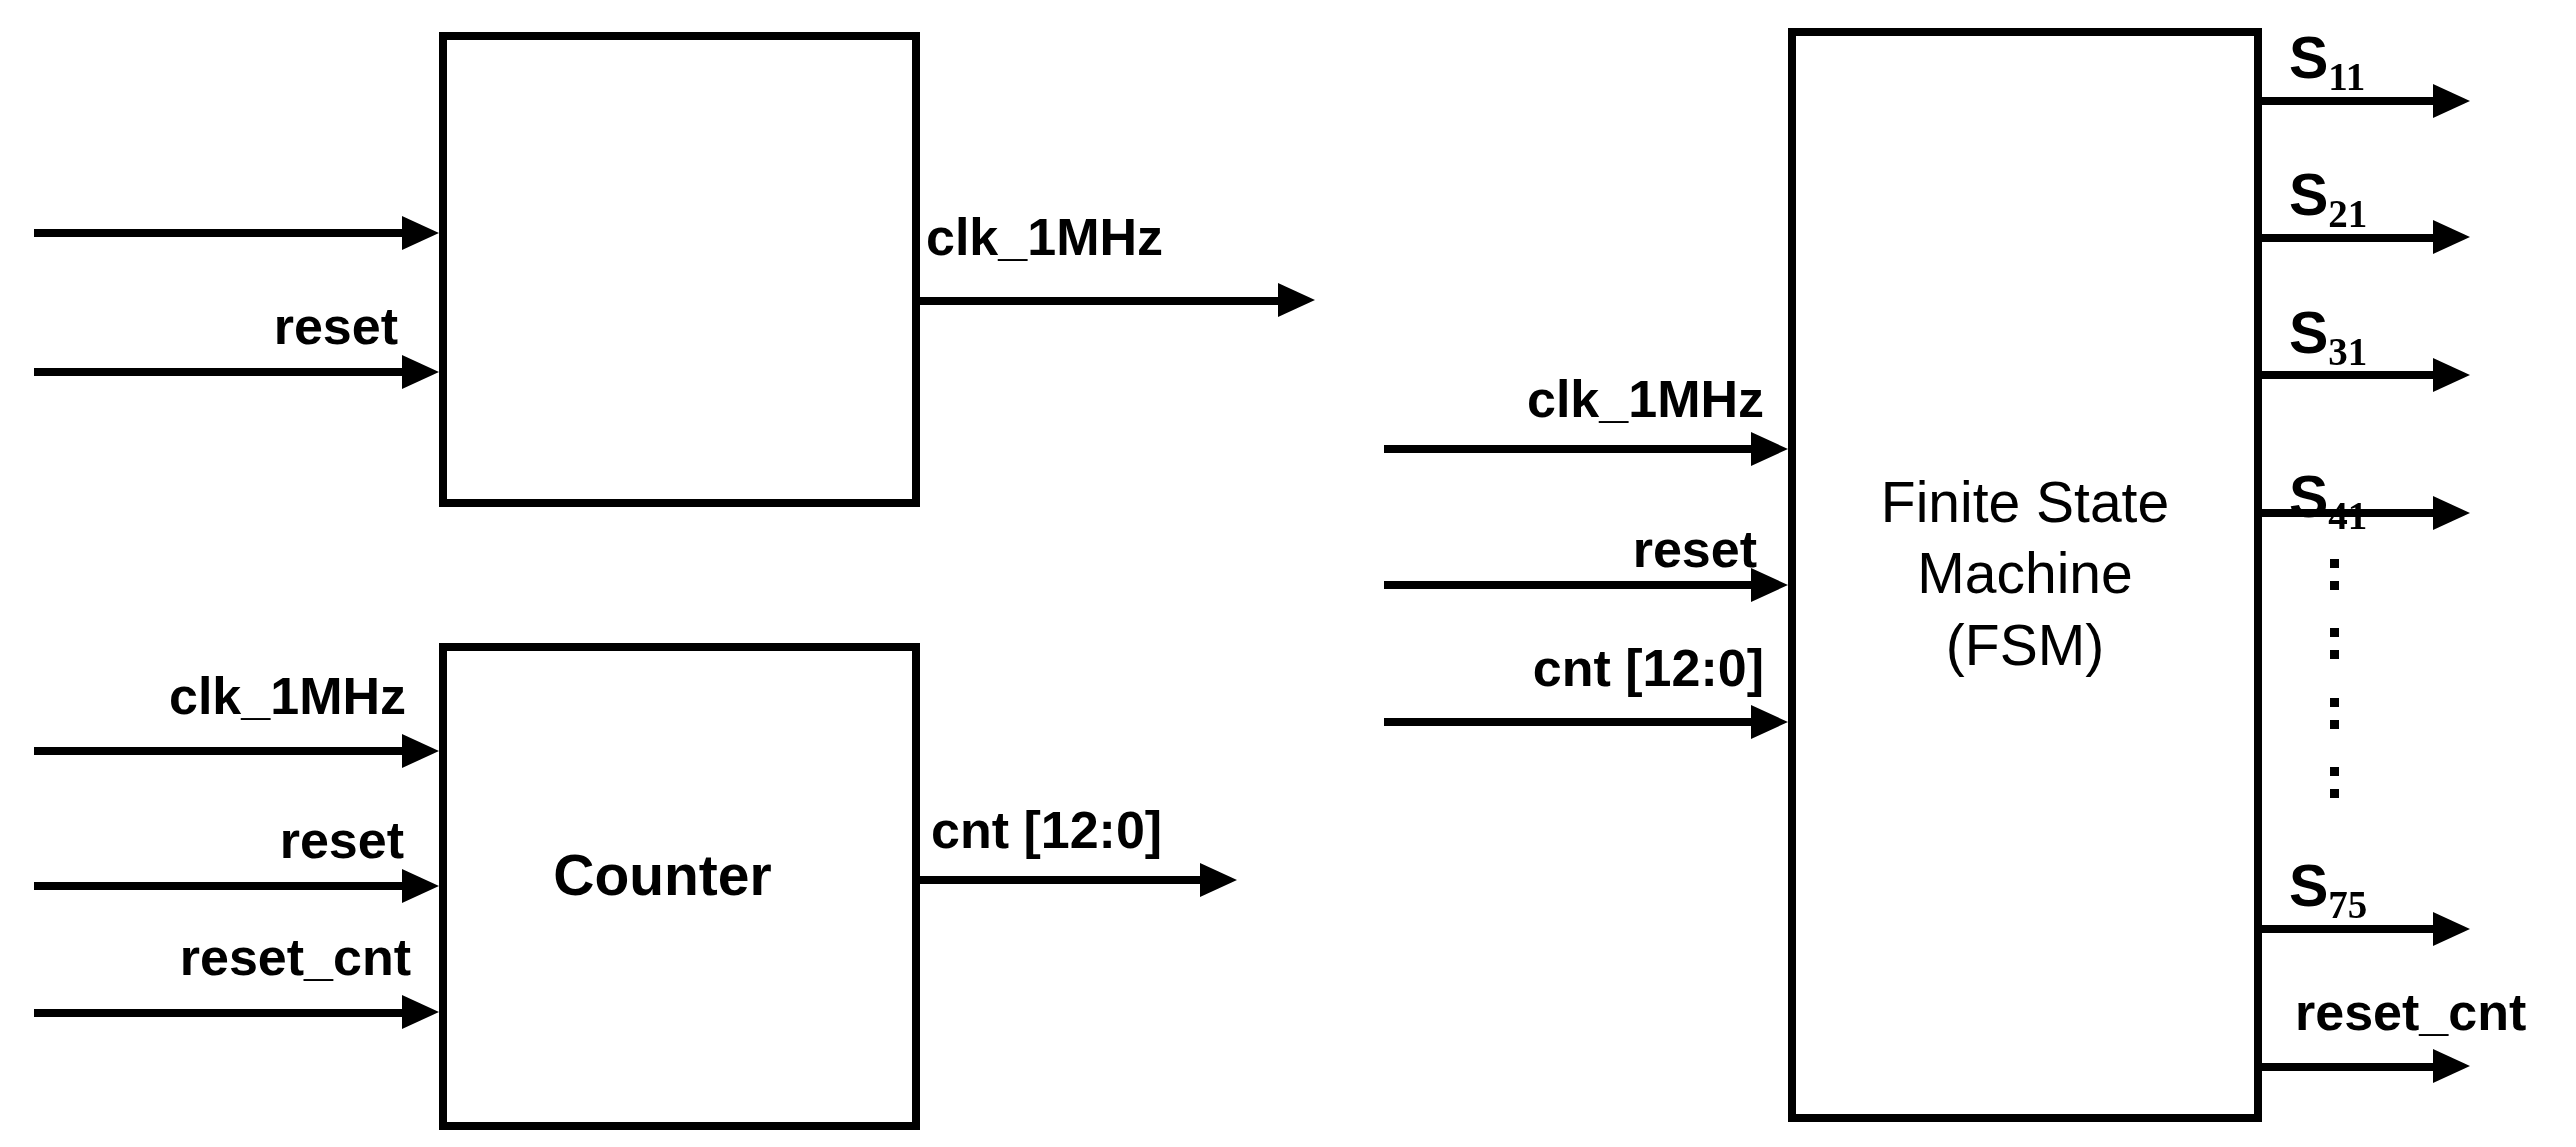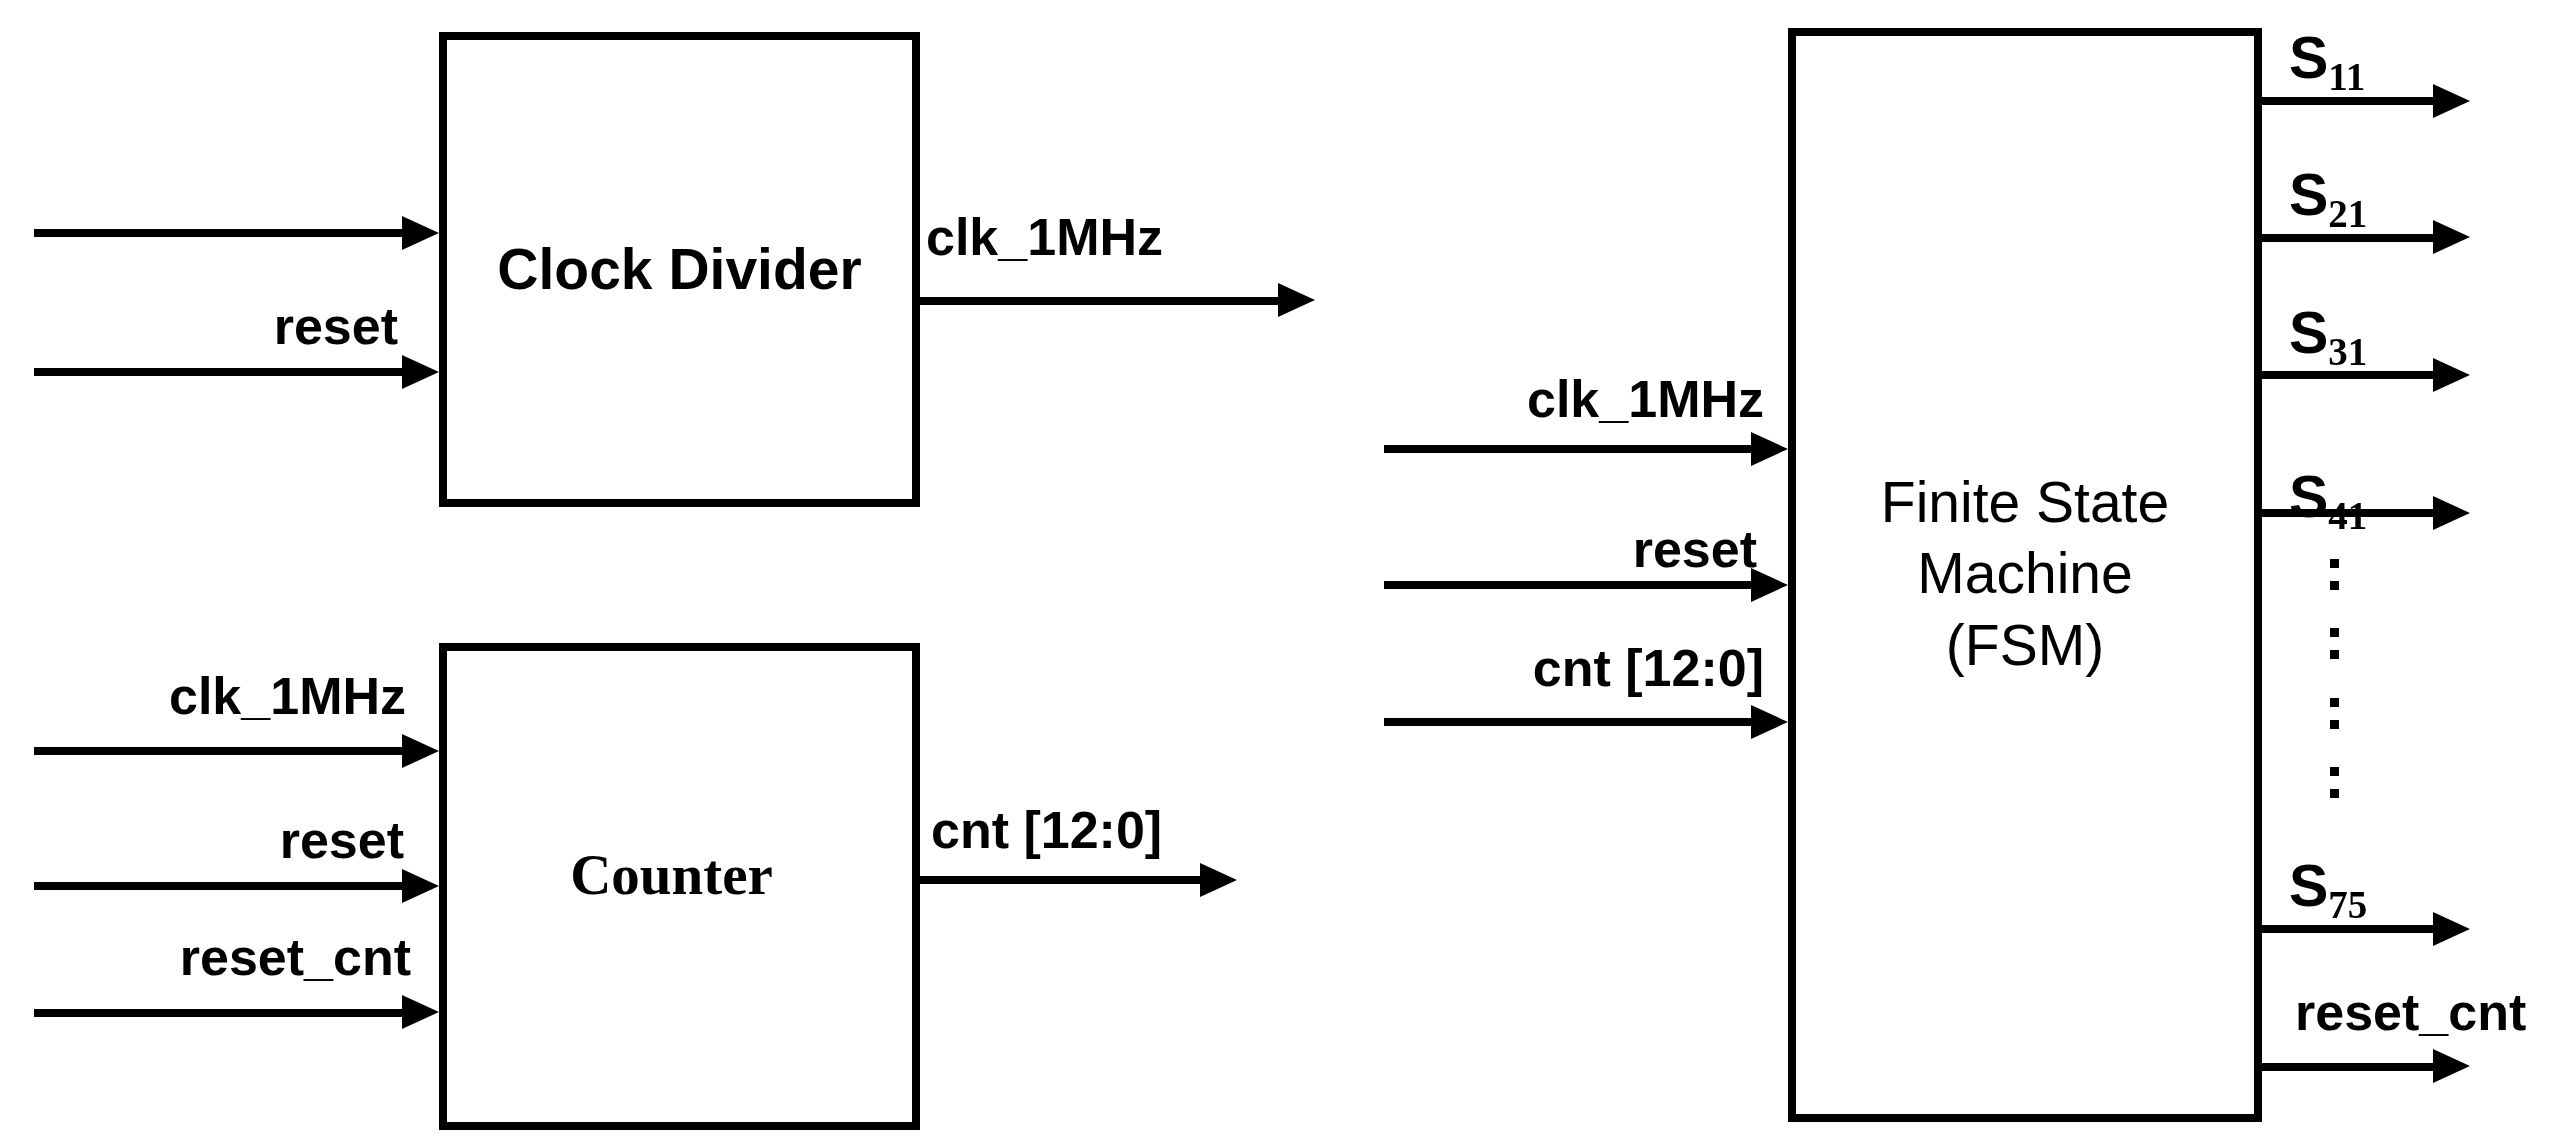--- a/index.html
+++ b/index.html
@@ -80,35 +80,34 @@
     height: 9px;
     background: #000000;
   }
 </style>
 </head>
 <body>
 
 <div class="canvas">
 
   <div class="block" style="left:439px; top:32px; width:481px; height:475px;"></div>
-  <div class="block-title" style="left:439px; top:236px; width:481px;">Clock Divider</div>
 
   <div class="wire" style="left:34px; top:229px; width:373px;"></div>
   <div class="arrowhead" style="left:402px; top:216px;"></div>
 
   <div class="sig-label right-align" style="left:96px; top:299px; width:302px;">reset</div>
   <div class="wire" style="left:34px; top:368px; width:373px;"></div>
   <div class="arrowhead" style="left:402px; top:355px;"></div>
 
   <div class="sig-label" style="left:926px; top:210px;">clk_1MHz</div>
   <div class="wire" style="left:920px; top:297px; width:363px;"></div>
   <div class="arrowhead" style="left:1278px; top:283px;"></div>
 
   <div class="block" style="left:439px; top:643px; width:481px; height:487px;"></div>
-  <div class="block-title" style="left:431px; top:842px; width:481px;font-family:Liberation Serif, serif;">Counter</div>
+  <div class="block-title" style="left:422px; top:842px; width:481px;">Counter</div>
 
   <div class="sig-label right-align" style="left:104px; top:669px; width:302px;">clk_1MHz</div>
   <div class="wire" style="left:34px; top:747px; width:373px;"></div>
   <div class="arrowhead" style="left:402px; top:734px;"></div>
 
   <div class="sig-label right-align" style="left:102px; top:813px; width:302px;">reset</div>
   <div class="wire" style="left:34px; top:882px; width:373px;"></div>
   <div class="arrowhead" style="left:402px; top:869px;"></div>
 
   <div class="sig-label right-align" style="left:109px; top:930px; width:302px;">reset_cnt</div>

